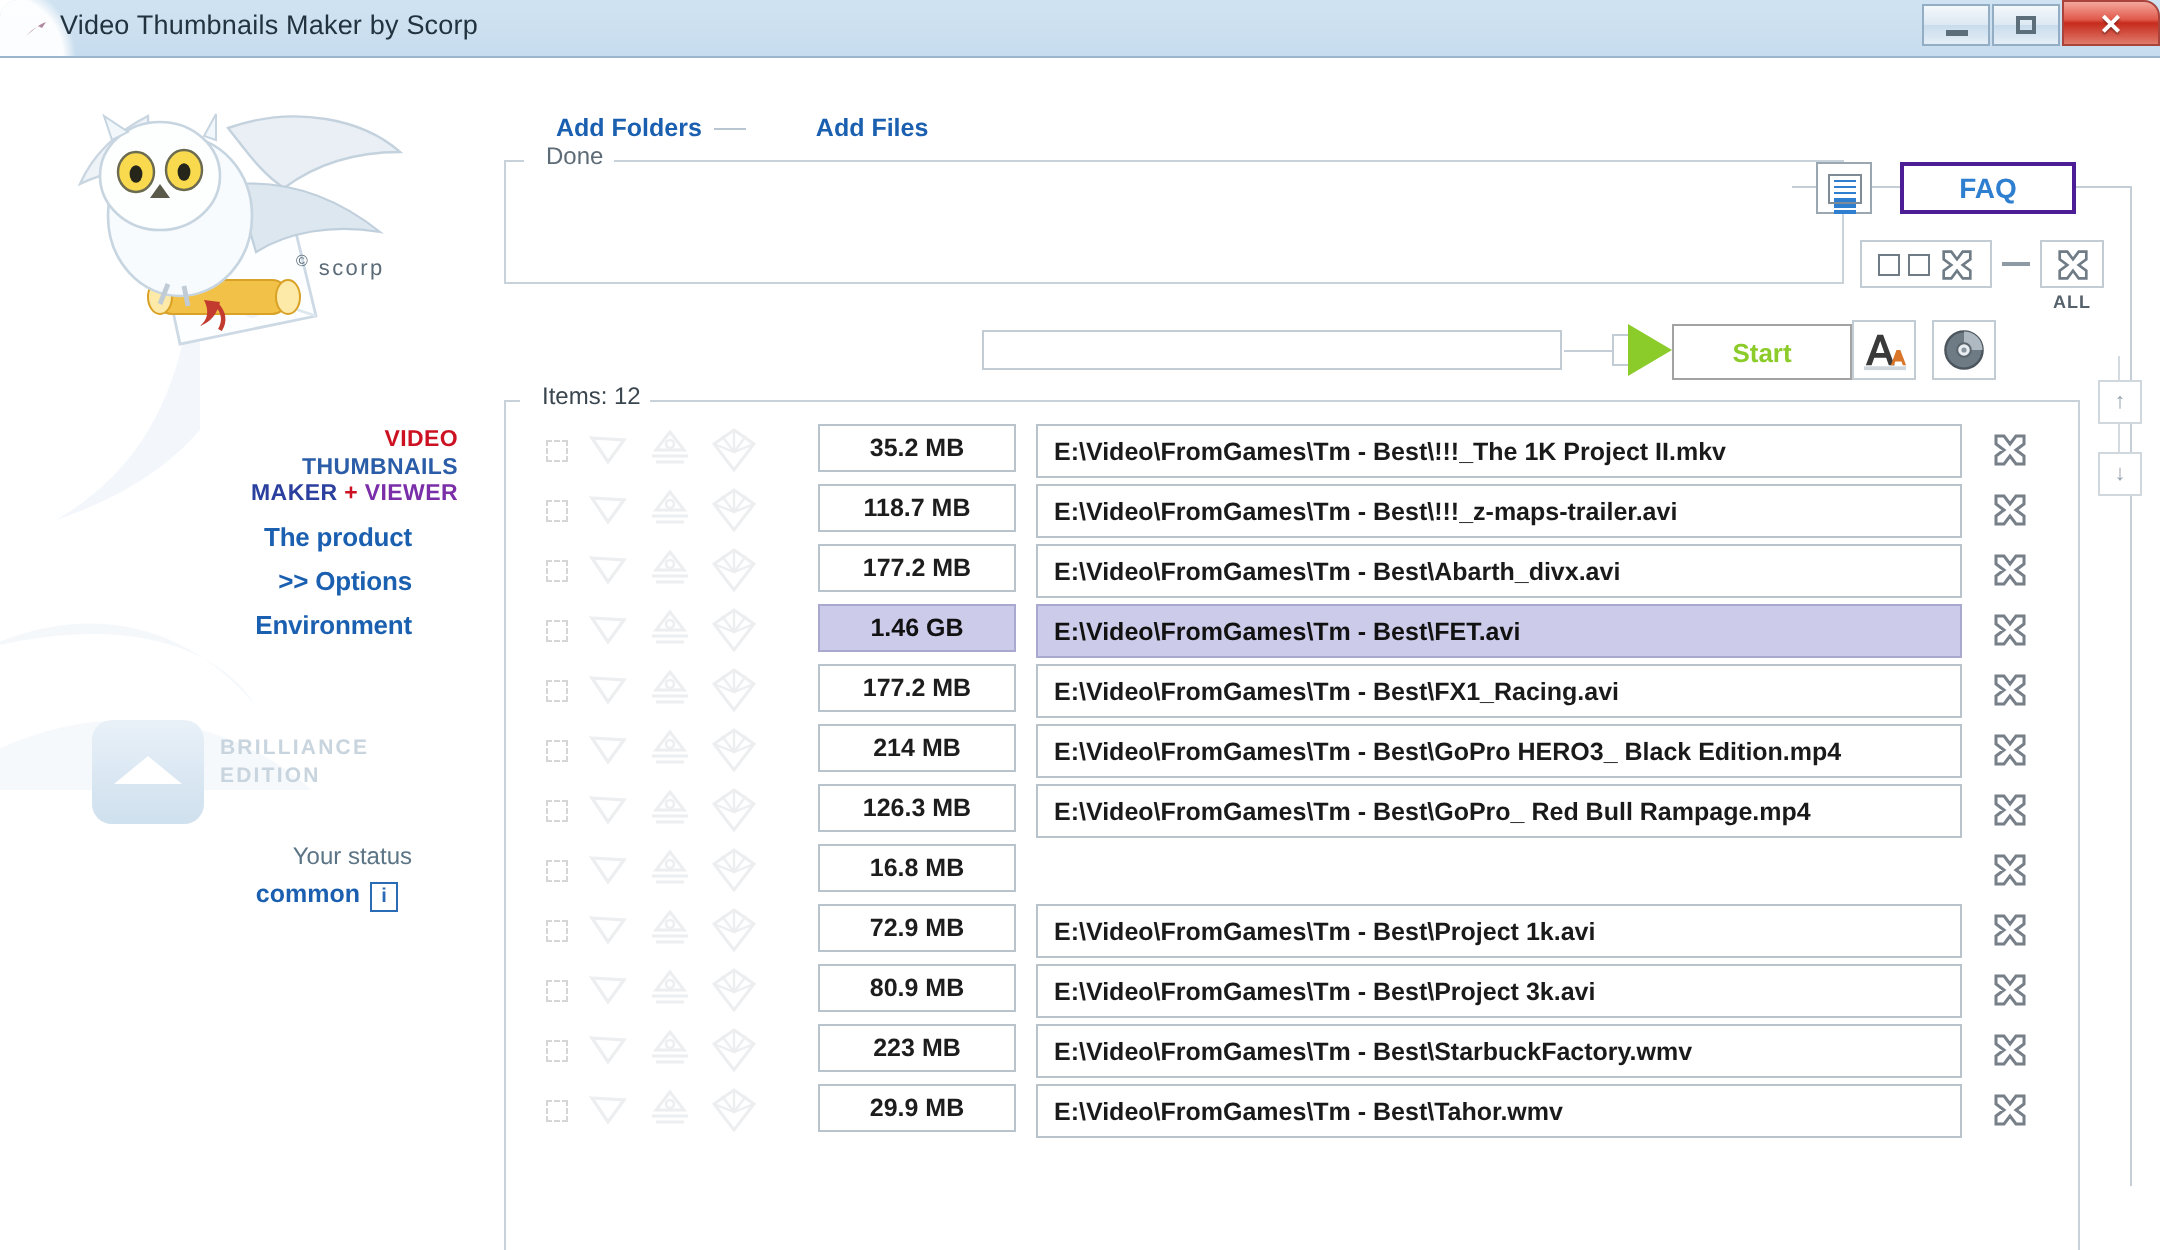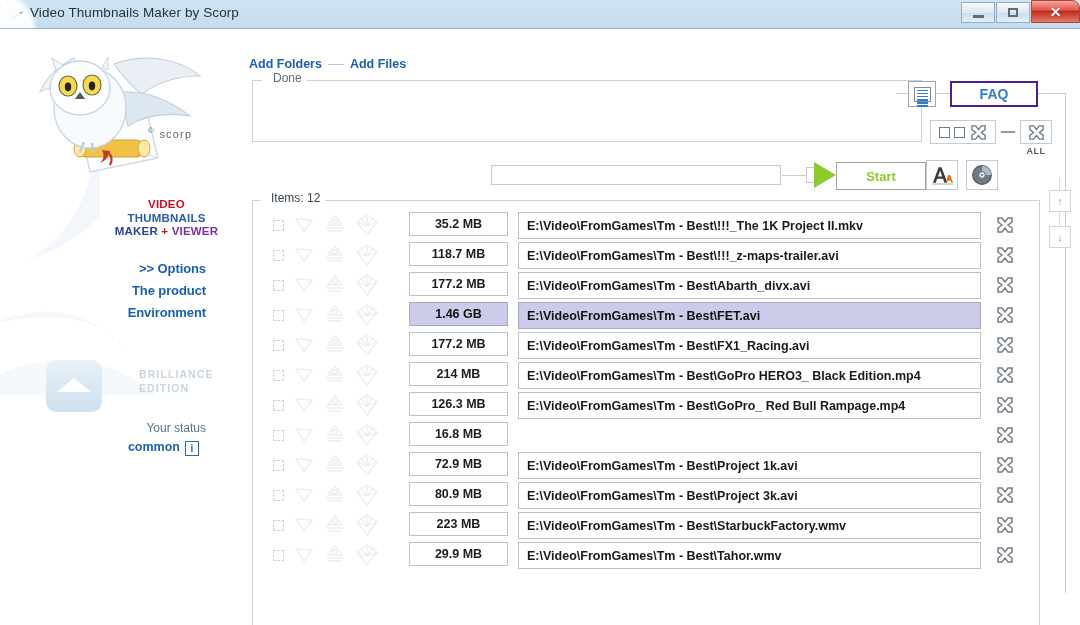--- a/index.html
+++ b/index.html
@@ -69,40 +69,40 @@
     opacity: .5;
   }
   .owl { position: absolute; left: 18px; top: 16px; width: 190px; height: 150px; }
   .scorp-mark {
     position: absolute; left: 148px; top: 96px;
     font-size: 11px; color: #5b6b78; letter-spacing: 1.2px;
     white-space: nowrap;
   }
   .scorp-mark .c { font-size: 8px; vertical-align: super; }
   .brand {
-    position: absolute; left: 104px; top: 168px; width: 125px;
-    text-align: center; line-height: 13.5px;
+    position: absolute; left: 104px; top: 184px; width: 125px;
+    text-align: right; line-height: 13.5px;
     font-size: 11.5px; font-weight: bold; letter-spacing: .2px;
   }
   .brand .l1 { color: #cc1122; }
   .brand .l2 { color: #2a5ca8; }
   .brand .l3 { color: #2a3f9e; }
   .brand .l3 .plus { color: #cc1122; }
   .brand .l3 .viewer { color: #7a2fa8; }
 
   .nav { position: absolute; left: 0; top: 228px; width: 214px; text-align: right; }
   .nav a {
     display: block; font-size: 13px; font-weight: bold; color: #1b60b0;
     text-decoration: none; line-height: 22px; padding-right: 8px;
     letter-spacing: -.1px;
   }
   .edition {
     position: absolute; left: 110px; top: 337px;
     font-size: 10.5px; font-weight: bold; color: #c9d5de;
-    letter-spacing: 1.1px; line-height: 14px; margin-left: 29px;
+    letter-spacing: 1.1px; line-height: 14px;
   }
   .edition-icon {
     position: absolute; left: 46px; top: 330px; width: 56px; height: 52px;
     background: linear-gradient(to bottom, #e9f1f8 0%, #dbe8f3 50%, #cfe0ee 100%);
     border-radius: 10px;
   }
   .edition-icon .tri {
     position: absolute; left: 11px; top: 18px;
     width: 0; height: 0;
     border-left: 17px solid transparent; border-right: 17px solid transparent;
@@ -123,21 +123,21 @@
     display: flex; align-items: center; justify-content: center;
     background: #fff;
   }
 
   
   .main { position: absolute; left: 236px; top: 30px; width: 844px; height: 595px; background: #fff; }
 
   .addlinks { position: absolute; left: 13px; top: 27px; display: flex; align-items: center; }
   .addlinks a {
     font-size: 12.5px; font-weight: bold; color: #1b60b0;
-    text-decoration: none; white-space: nowrap;
+    text-decoration: none; white-space: nowrap; margin-left: 29px;
   }
   .addlinks .dash { width: 16px; height: 1px; background: #b9c6d1; margin: 0 6px; }
 
   .group-done {
     position: absolute; left: 16px; top: 50px; width: 670px; height: 62px;
     border: 1px solid #c8d2da; border-top: none;
   }
   .group-done .top-left {
     position: absolute; left: -1px; top: 0; width: 10px; height: 1px; background: #c8d2da;
   }
@@ -355,22 +355,22 @@
 
     <div class="brand">
       <div class="l1">VIDEO</div>
       <div class="l2">THUMBNAILS</div>
       <div class="l3">
         <span>MAKER</span><span class="plus"> + </span><span class="viewer">VIEWER</span>
       </div>
     </div>
 
     <div class="nav">
+      <a href="#">The product</a>
       <a href="#">&gt;&gt; Options</a>
-      <a href="#">The product</a>
       <a href="#">Environment</a>
     </div>
 
     <div class="edition-icon">
       <div class="tri"></div>
     </div>
     <div class="edition">
       <div>BRILLIANCE</div>
       <div>EDITION</div>
     </div>

